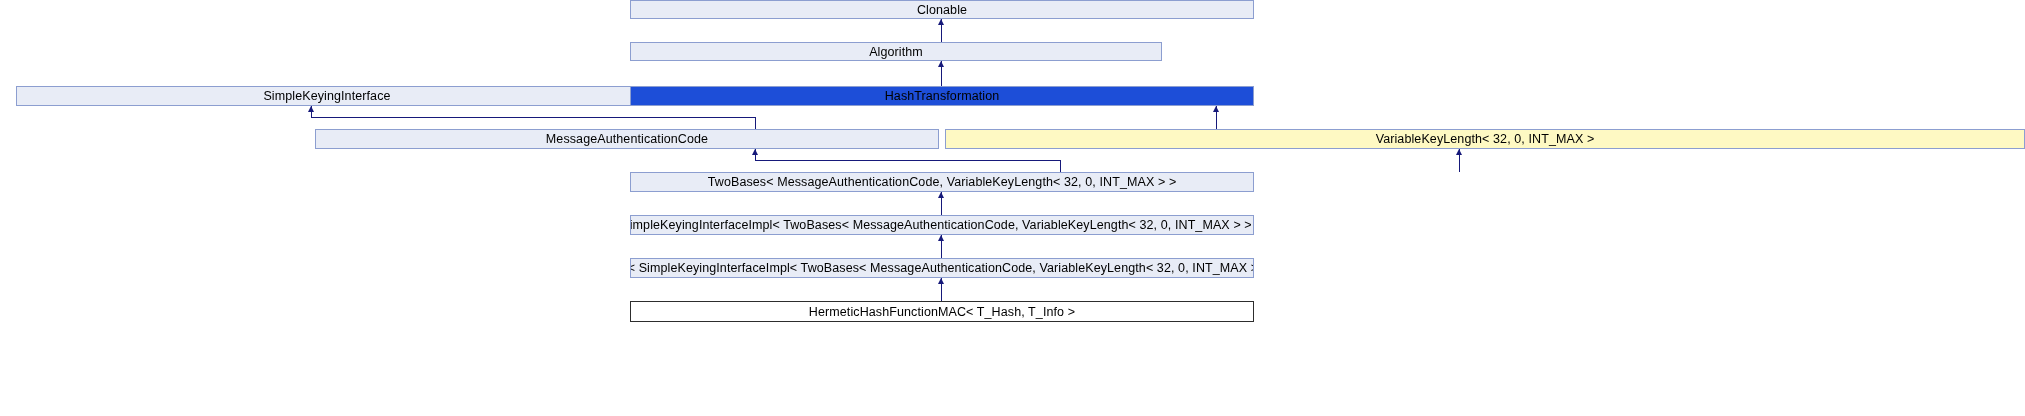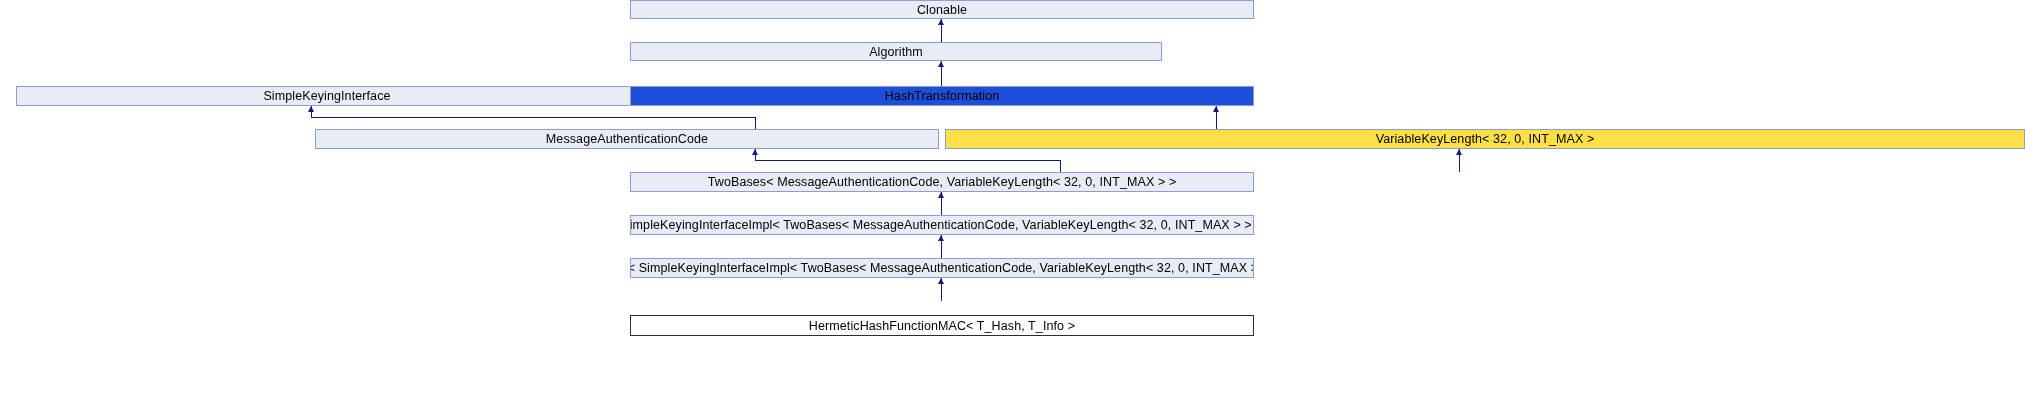--- a/index.html
+++ b/index.html
@@ -95,28 +95,28 @@
     </div>
     <div class="node" style="left: 0px; top: 86px; width: 622px; height: 20px; background: rgb(232, 236, 246); border-color: rgb(140, 158, 208); margin-left: 16px;">
       <span>SimpleKeyingInterface</span>
     </div>
     <div class="node" style="left: 630px; top: 86px; width: 624px; height: 20px; background: #1d4ed8; border-color: rgb(140, 158, 208);">
       <span>HashTransformation</span>
     </div>
     <div class="node" style="left: 315px; top: 129px; width: 624px; height: 20px; background: rgb(232, 236, 246); border-color: rgb(140, 158, 208);">
       <span>MessageAuthenticationCode</span>
     </div>
-    <div class="node" style="left: 945px; top: 129px; width: 1080px; height: 20px; background: #fde047; border-color: rgb(140, 158, 208);">
+    <div class="node" style="left: 945px; top: 129px; width: 1080px; height: 20px; background: #fef9c3; border-color: rgb(140, 158, 208);">
       <span>VariableKeyLength&lt; 32, 0, INT_MAX &gt;</span>
     </div>
     <div class="node" style="left: 630px; top: 172px; width: 624px; height: 20px; background: rgb(232, 236, 246); border-color: rgb(140, 158, 208);">
       <span>TwoBases&lt; MessageAuthenticationCode, VariableKeyLength&lt; 32, 0, INT_MAX &gt; &gt;</span>
     </div>
     <div class="node" style="left: 630px; top: 215px; width: 624px; height: 20px; background: rgb(232, 236, 246); border-color: rgb(140, 158, 208);">
       <span>SimpleKeyingInterfaceImpl&lt; TwoBases&lt; MessageAuthenticationCode, VariableKeyLength&lt; 32, 0, INT_MAX &gt; &gt; &gt;</span>
     </div>
     <div class="node" style="left: 630px; top: 258px; width: 624px; height: 20px; background: rgb(232, 236, 246); border-color: rgb(140, 158, 208);">
       <span>AlgorithmImpl&lt; SimpleKeyingInterfaceImpl&lt; TwoBases&lt; MessageAuthenticationCode, VariableKeyLength&lt; 32, 0, INT_MAX &gt; &gt; &gt;, T_Info &gt;</span>
     </div>
-    <div class="node current" style="left: 630px; top: 315px; width: 624px; height: 21px; background: rgb(255, 255, 255); border-color: rgb(45, 45, 45);">
+    <div class="node current" style="left: 630px; top: 301px; width: 624px; height: 21px; background: rgb(255, 255, 255); border-color: rgb(45, 45, 45);">
       <span>HermeticHashFunctionMAC&lt; T_Hash, T_Info &gt;</span>
     </div>
   </div>
 
 </body></html>

